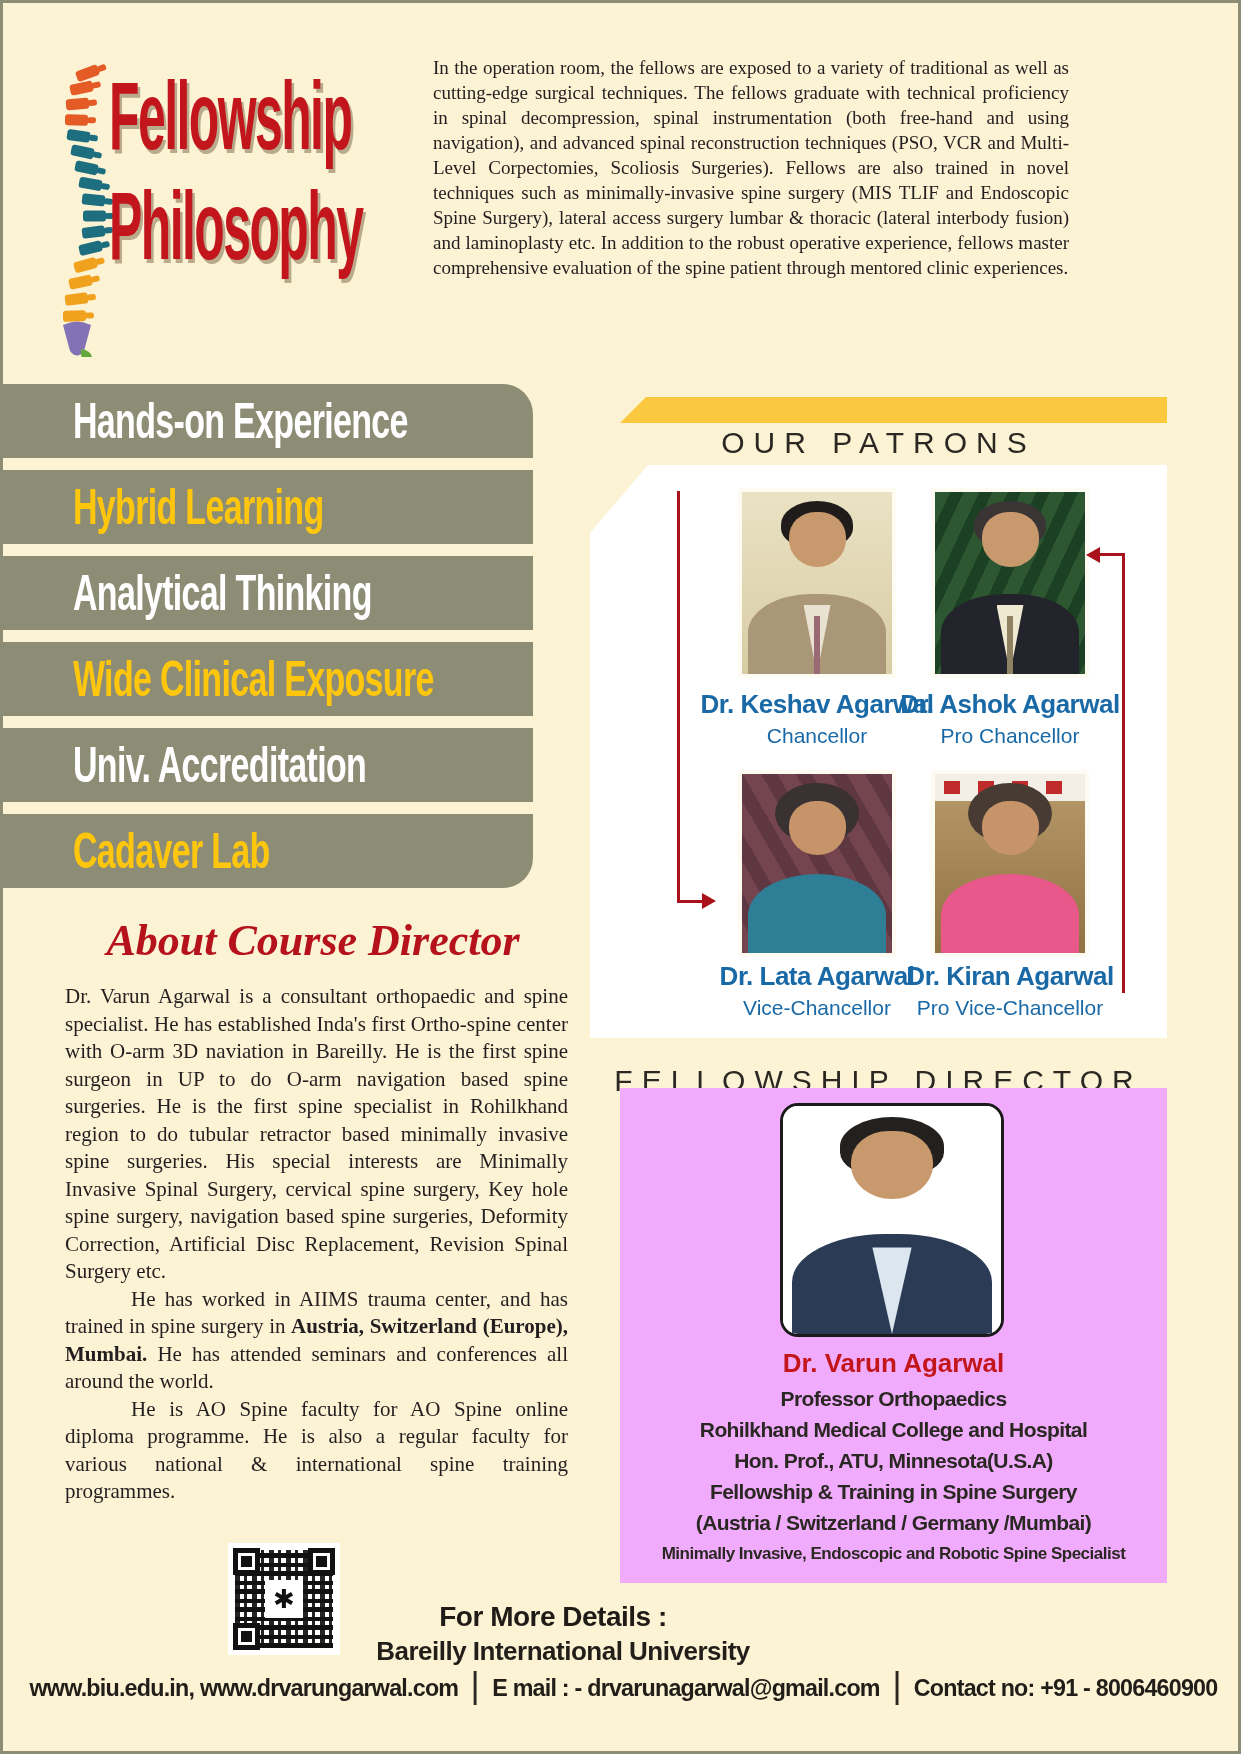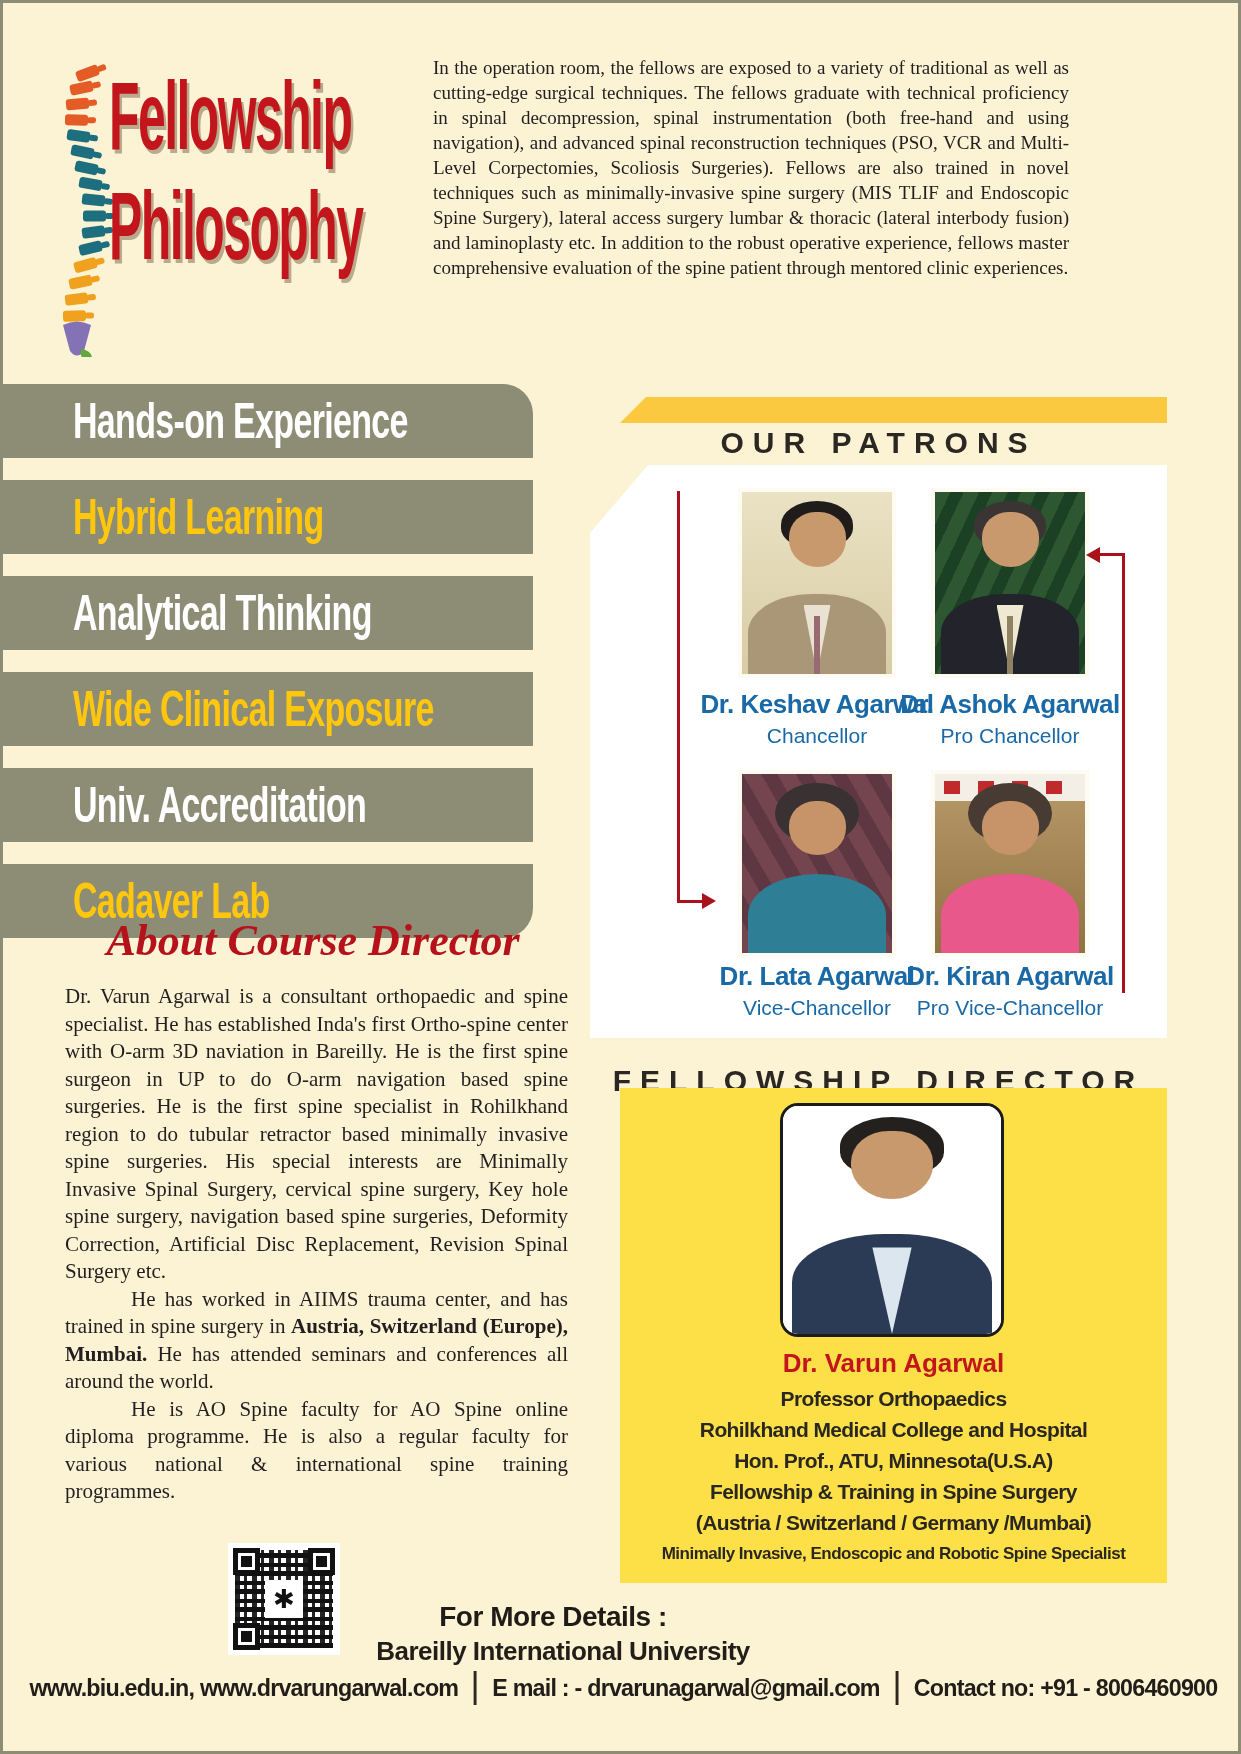--- a/index.html
+++ b/index.html
@@ -18,21 +18,21 @@
   }
   
   .intro{
     position:absolute;left:430px;top:52px;width:636px;
     font-family:"Liberation Serif", serif;font-size:19px;line-height:25px;
     text-align:justify;color:#221E1F;
   }
   
   .pillars{position:absolute;left:0;top:381px;width:530px;}
   .pillar{
-    height:74px;margin-bottom:22px;background:#8D8C75;position:relative;
+    height:74px;margin-bottom:12px;background:#8D8C75;position:relative;
   }
   .pillar:first-child{border-radius:0 30px 0 0;}
   .pillar:last-child{border-radius:0 0 30px 0;}
   .pillar-label{
     position:absolute;left:70px;top:0;line-height:74px;font-weight:bold;
     font-size:50px;letter-spacing:-1px;white-space:nowrap;
     transform:scale(0.68,1);transform-origin:left center;color:#FFFFFF;
   }
   .pillar:nth-child(even) .pillar-label{color:#FFC60E;}
   
@@ -47,21 +47,21 @@
     text-align:justify;color:#231F20;
   }
   .about-body p{margin:0;}
   .about-body p.indent{text-indent:66px;}
   
   .patron-banner{
     position:absolute;left:617px;top:394px;width:547px;height:26px;
     background:#FBC93F;clip-path:polygon(26px 0,100% 0,100% 100%,0 100%);
   }
   .section-header{
-    position:absolute;width:577px;text-align:center;font-weight:bold;
+    position:absolute;width:577px;text-align:center;font-weight:normal;
     font-size:30px;letter-spacing:9px;color:#2B2823;white-space:nowrap;
   }
   .patrons-header{left:587px;top:423px;}
   .director-header{left:587px;top:1041px;margin-top:20px;}
   .patrons-panel{
     position:absolute;left:587px;top:462px;width:577px;height:573px;
     background:#ffffff;clip-path:polygon(58px 0,100% 0,100% 100%,0 100%,0 68px);
   }
   
   .photo{position:absolute;border:4px solid #FDFBF2;box-sizing:border-box;overflow:hidden;background:#ddd;}
@@ -98,21 +98,21 @@
   .al-v{left:674px;top:488px;width:3px;height:412px;}
   .al-h{left:674px;top:897px;width:25px;height:3px;}
   .al-head{position:absolute;left:699px;top:890px;width:0;height:0;
     border-left:14px solid #A9121A;border-top:8px solid transparent;border-bottom:8px solid transparent;}
   .ar-head{position:absolute;left:1083px;top:544px;width:0;height:0;
     border-right:14px solid #A9121A;border-top:8px solid transparent;border-bottom:8px solid transparent;}
   .ar-h{left:1097px;top:550px;width:25px;height:3px;}
   .ar-v{left:1119px;top:550px;width:3px;height:440px;}
   
   .director-panel{
-    position:absolute;left:617px;top:1085px;width:547px;height:495px;background:#fde047;
+    position:absolute;left:617px;top:1085px;width:547px;height:495px;background:#f0abfc;
   }
   .director-photo{
     left:160px;top:15px;width:224px;height:234px;border:3px solid #1B1B1B;
     border-radius:18px;background:#fff;
   }
   .director-name{
     position:absolute;left:0;top:260px;width:100%;text-align:center;
     font-weight:bold;font-size:26px;color:#C3161C;
   }
   .director-creds{position:absolute;left:12px;top:295px;width:523px;text-align:center;color:#2A2722;}

